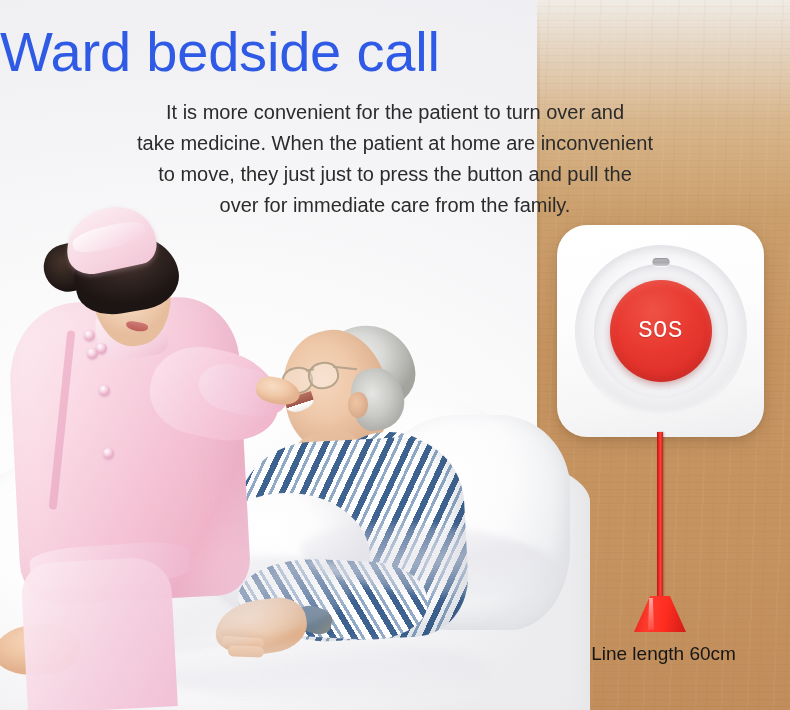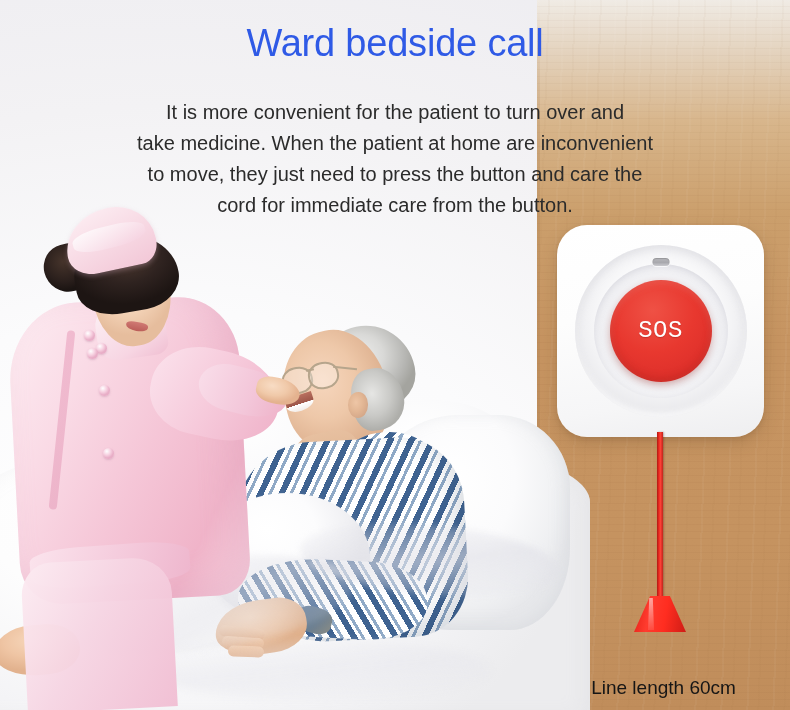--- a/index.html
+++ b/index.html
@@ -456,22 +456,22 @@
     background: linear-gradient(120deg, #fcecf2 0%, #f6d5e3 45%, #f1bed3 100%);
     transform: rotate(-3deg);
     opacity: .96;
   }
 
   
   .title {
     position: absolute;
     left: 0; right: 0;
     top: 24px;
-    text-align: center;
-    font-size: 38px;
+    text-align: left;
+    font-size: 56px;
     line-height: 1;
     font-weight: 400;
     color: #2f5ae6;
     letter-spacing: -0.2px;
   }
   .body-copy {
     position: absolute;
     left: 48px;
     width: 694px;
     top: 95px;
@@ -583,21 +583,21 @@
     top: 598px;
     width: 6px;
     height: 32px;
     background: linear-gradient(180deg, rgba(255,255,255,0.55), rgba(255,255,255,0.10));
     clip-path: polygon(20% 0%, 80% 0%, 100% 100%, 0% 100%);
   }
   .line-length {
     position: absolute;
     left: 537px;
     width: 253px;
-    top: 678px;
+    top: 644px;
     text-align: center;
     font-size: 19px;
     color: #161616;
     line-height: 1;
   }
 </style>
 </head>
 <body>
 
 <div id="page">
@@ -660,22 +660,22 @@
   <div class="nurse-hair"></div>
   <div class="nurse-cap"></div>
   <div class="nurse-cap-fold"></div>
   <div class="nurse-waist"></div>
   <div class="nurse-skirt"></div>
 
   <div class="title">Ward bedside call</div>
   <div class="body-copy">
     <p>It is more convenient for the patient to turn over and</p>
     <p>take medicine. When the patient at home are inconvenient</p>
-    <p>to move, they just need to press the button and care the</p>
-    <p>cord for immediate care from the button.</p>
+    <p>to move, they just just to press the button and pull the</p>
+    <p>over for immediate care from the family.</p>
   </div>
 
   <div class="device">
     <div class="device-dish"></div>
     <div class="device-dish2"></div>
     <div class="device-led"></div>
     <div class="sos-button">
       <span class="sos-label">SOS</span>
     </div>
   </div>

